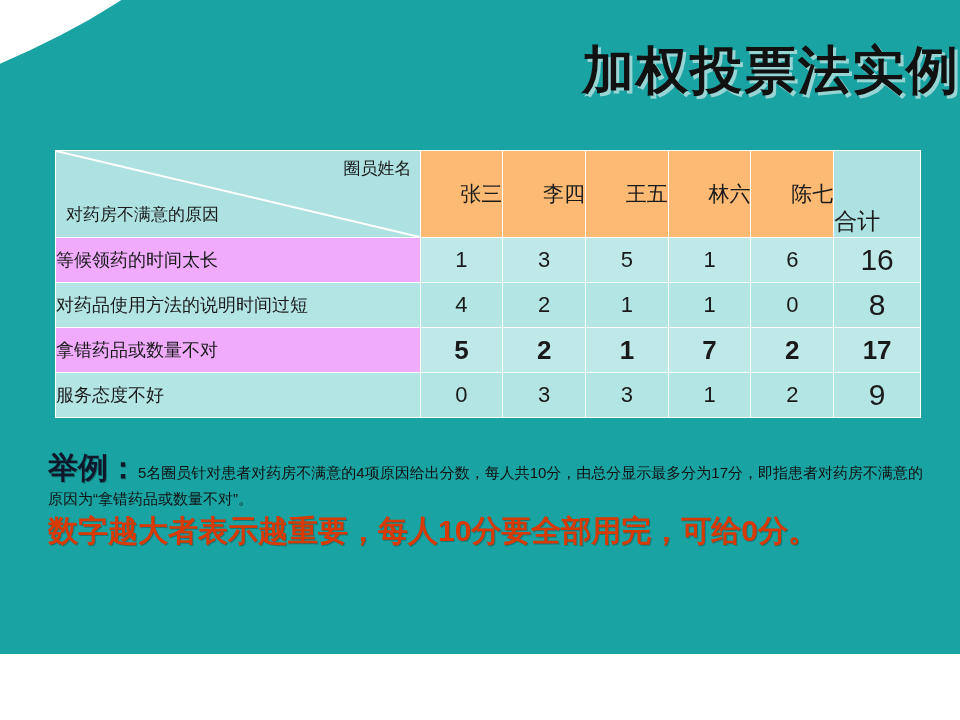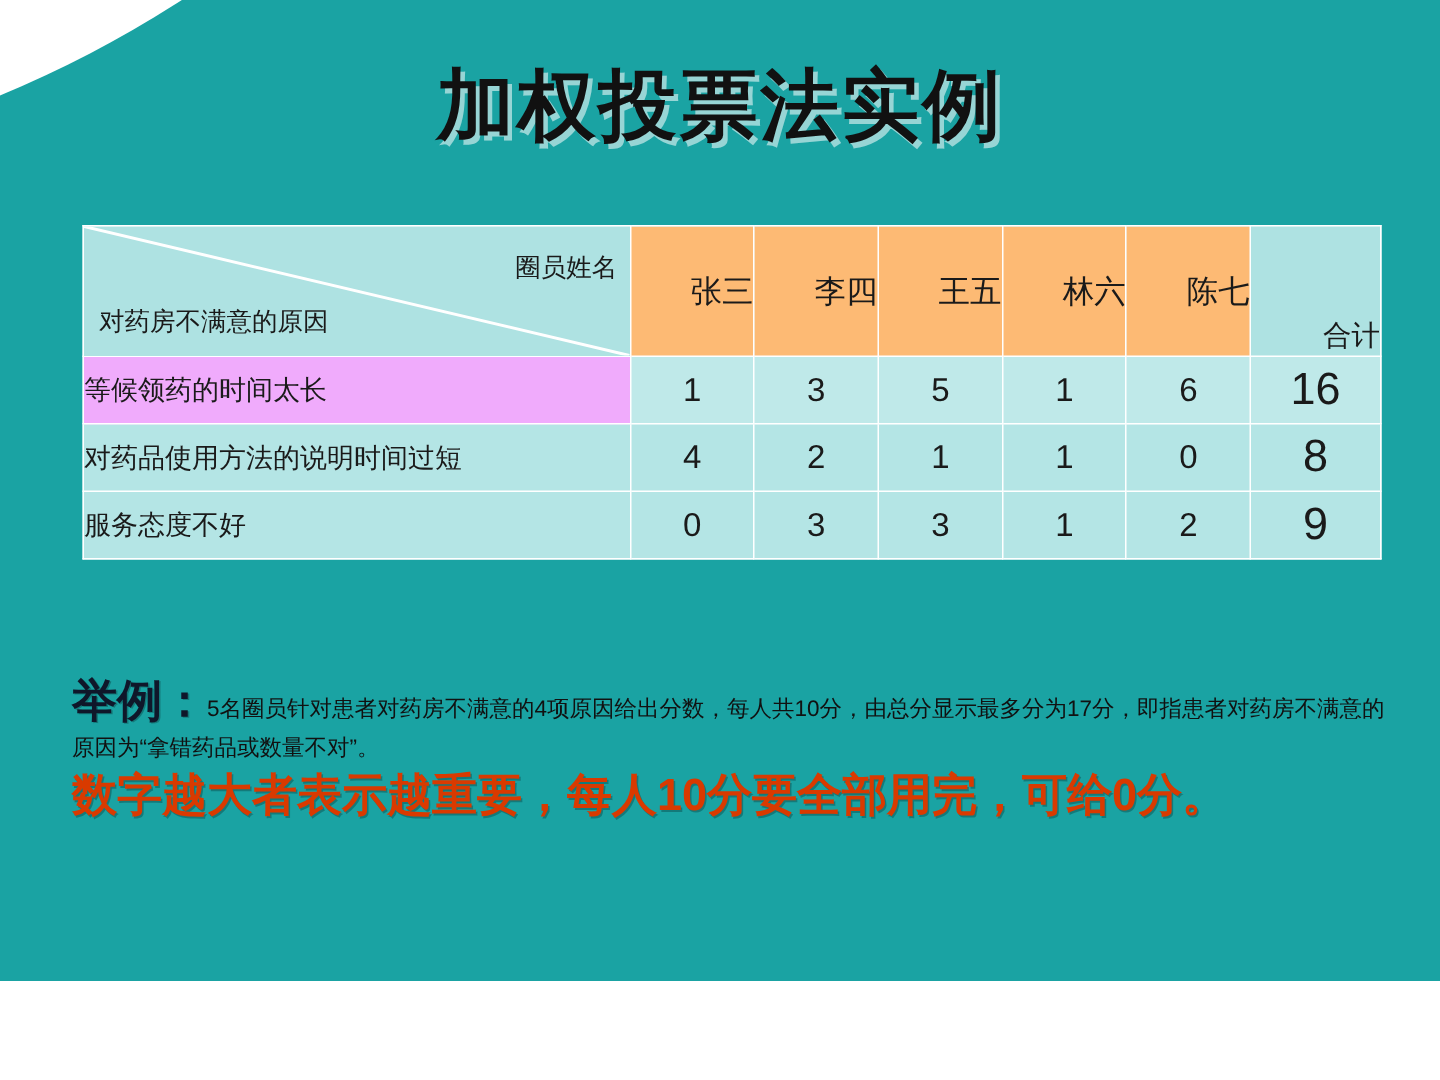--- a/index.html
+++ b/index.html
@@ -36,21 +36,21 @@
     bottom: 0;
     width: 960px;
     height: 66px;
     background: #ffffff;
   }
   .title {
     position: absolute;
     top: 36px;
     left: 0;
     width: 960px;
-    text-align: center;
+    text-align: right;
     font-family: "DejaVu Sans", "Liberation Sans", sans-serif;
     font-size: 52px;
     font-weight: bold;
     color: #111111;
     text-shadow: 3px 3px 0px rgba(255,255,255,0.55);
     letter-spacing: 2px;
   }
   
   .table-wrap {
     position: absolute;
@@ -80,41 +80,41 @@
   .corner-cell .diag {
     position: absolute;
     left: 0;
     top: 0;
     width: 100%;
     height: 100%;
   }
   .corner-cell .hdr-col {
     position: absolute;
     right: 8px;
-    top: 16px;
+    top: 6px;
     font-size: 17px;
   }
   .corner-cell .hdr-row {
     position: absolute;
     left: 10px;
     bottom: 11px;
     font-size: 17px;
   }
   .name-head {
     width: 80px;
     height: 86px;
     text-align: right;
     font-size: 21px;
     background: #fdba74;
   }
   .total-head {
     width: 84px;
     height: 86px;
-    text-align: right;
-    font-size: 19px;
+    text-align: left;
+    font-size: 23px;
     color: #2b2b2b;
     background: #aee2e2;
     vertical-align: bottom;
     padding-bottom: 12px;
     margin-top: 20px;
   }
   .reason-cell {
     height: 44px;
     padding-left: 12px;
     font-size: 18px;
@@ -206,20 +206,29 @@
       <tr class="row-alt">
         <td class="reason-cell">对药品使用方法的说明时间过短</td>
         <td class="num-cell">4</td>
         <td class="num-cell">2</td>
         <td class="num-cell">1</td>
         <td class="num-cell">1</td>
         <td class="num-cell">0</td>
         <td class="num-cell total">8</td>
       </tr>
 
+      <tr class="row-big">
+        <td class="reason-cell">拿错药品或数量不对</td>
+        <td class="num-cell">5</td>
+        <td class="num-cell">2</td>
+        <td class="num-cell">1</td>
+        <td class="num-cell">7</td>
+        <td class="num-cell">2</td>
+        <td class="num-cell total">17</td>
+      </tr>
 
       <tr class="row-alt">
         <td class="reason-cell">服务态度不好</td>
         <td class="num-cell">0</td>
         <td class="num-cell">3</td>
         <td class="num-cell">3</td>
         <td class="num-cell">1</td>
         <td class="num-cell">2</td>
         <td class="num-cell total">9</td>
       </tr>

